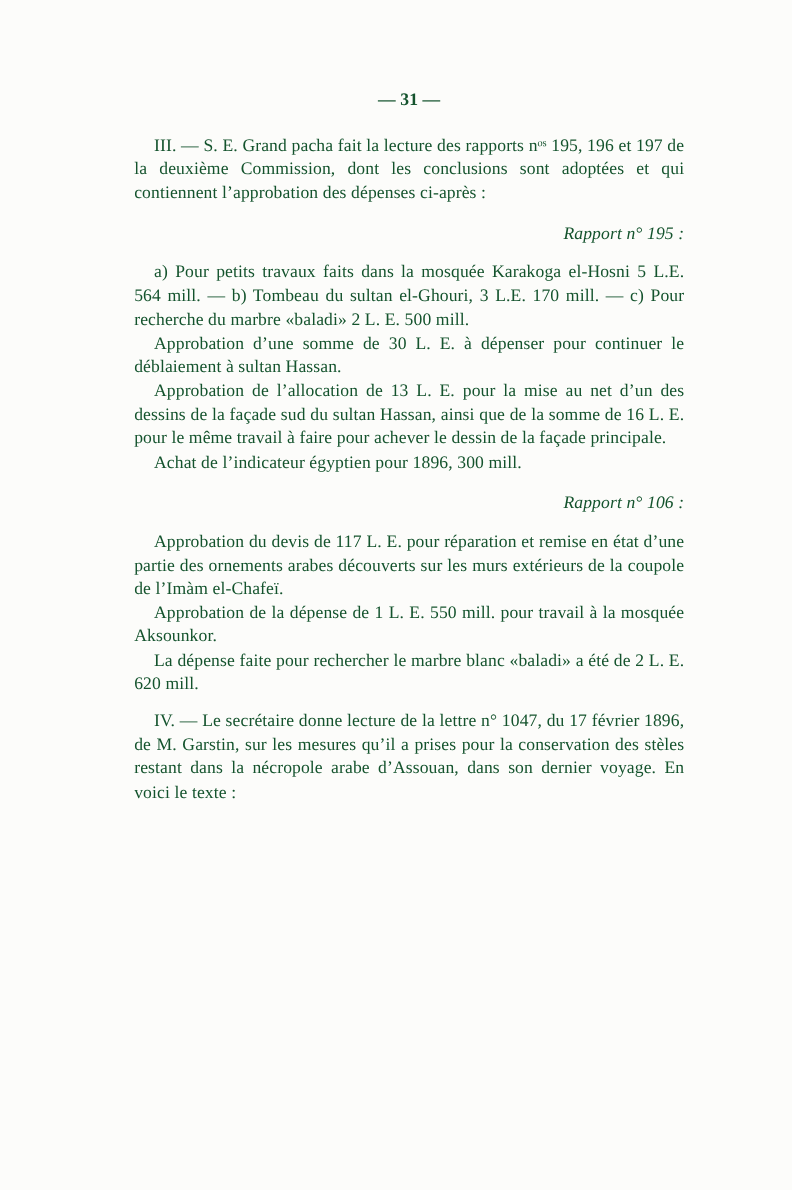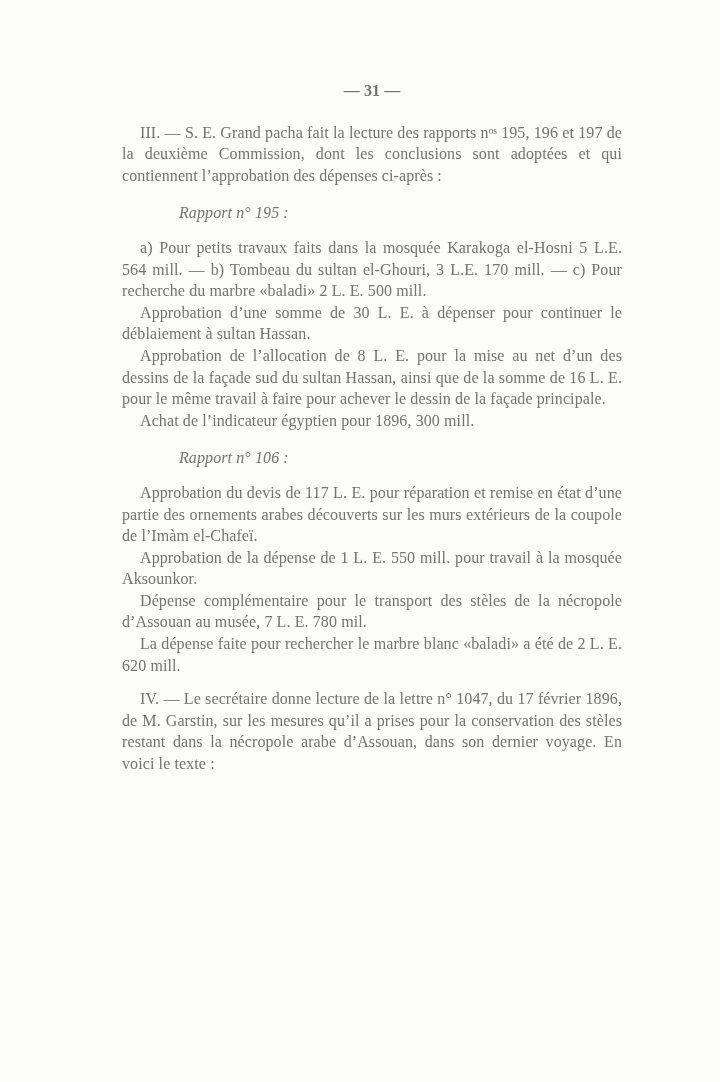--- a/index.html
+++ b/index.html
@@ -7,21 +7,21 @@
     padding: 0;
     background: #ffffff;
   }
   .page {
     position: relative;
     width: 720px;
     height: 1082px;
     background: #fcfcfa;
     overflow: hidden;
     font-family: "Liberation Serif", "DejaVu Serif", serif;
-    color: #737373;
+    color: #14532d;
   }
   .content {
     position: absolute;
     left: 122px;
     top: 80px;
     width: 500px;
     font-size: 16px;
     line-height: 21.6px;
     text-align: justify;
     letter-spacing: 0.1px;
@@ -33,21 +33,21 @@
     margin: 0 0 20px 0;
   }
   p {
     margin: 0;
   }
   .para {
     text-indent: 18px;
   }
   .head {
     font-style: italic;
-    text-align: left;
+    text-align: right;
     text-indent: 0;
     margin: 16px 0 13px 57px;
   }
   .gap-before {
     margin-top: 12px;
   }
 </style>
 </head>
 <body>
 
@@ -57,26 +57,25 @@
     <div class="page-number">— 31 —</div>
 
     <p class="para">III. — S. E. Grand pacha fait la lecture des rapports nᵒˢ 195, 196 et 197 de la deuxième Commission, dont les conclusions sont adoptées et qui contiennent l’approbation des dépenses ci-après :</p>
 
     <p class="head">Rapport n° 195 :</p>
 
     <p class="para">a) Pour petits travaux faits dans la mosquée Karakoga el-Hosni 5 L.E. 564 mill. — b) Tombeau du sultan el-Ghouri, 3 L.E. 170 mill. — c) Pour recherche du marbre «baladi» 2 L. E. 500 mill.</p>
 
 
     <p class="para">Approbation d’une somme de 30 L. E. à dépenser pour continuer le déblaiement à sultan Hassan.</p>
-    <p class="para">Approbation de l’allocation de 8 L. E. pour la mise au net d’un des dessins de la façade sud du sultan Hassan, ainsi que de la somme de 16 L. E. pour le même travail à faire pour achever le dessin de la façade principale.</p>
+    <p class="para">Approbation de l’allocation de 13 L. E. pour la mise au net d’un des dessins de la façade sud du sultan Hassan, ainsi que de la somme de 16 L. E. pour le même travail à faire pour achever le dessin de la façade principale.</p>
     <p class="para">Achat de l’indicateur égyptien pour 1896, 300 mill.</p>
 
     <p class="head">Rapport n° 106 :</p>
 
     <p class="para">Approbation du devis de 117 L. E. pour réparation et remise en état d’une partie des ornements arabes découverts sur les murs extérieurs de la coupole de l’Imàm el-Chafeï.</p>
     <p class="para">Approbation de la dépense de 1 L. E. 550 mill. pour travail à la mosquée Aksounkor.</p>
-    <p class="para">Dépense complémentaire pour le transport des stèles de la nécropole d’Assouan au musée, 7 L. E. 780 mil.</p>
     <p class="para">La dépense faite pour rechercher le marbre blanc «baladi» a été de 2 L. E. 620 mill.</p>
 
     <p class="para gap-before">IV. — Le secrétaire donne lecture de la lettre n° 1047, du 17 février 1896, de M. Garstin, sur les mesures qu’il a prises pour la conservation des stèles restant dans la nécropole arabe d’Assouan, dans son dernier voyage. En voici le texte :</p>
 
   </div>
 </div>
 
 </body></html>

